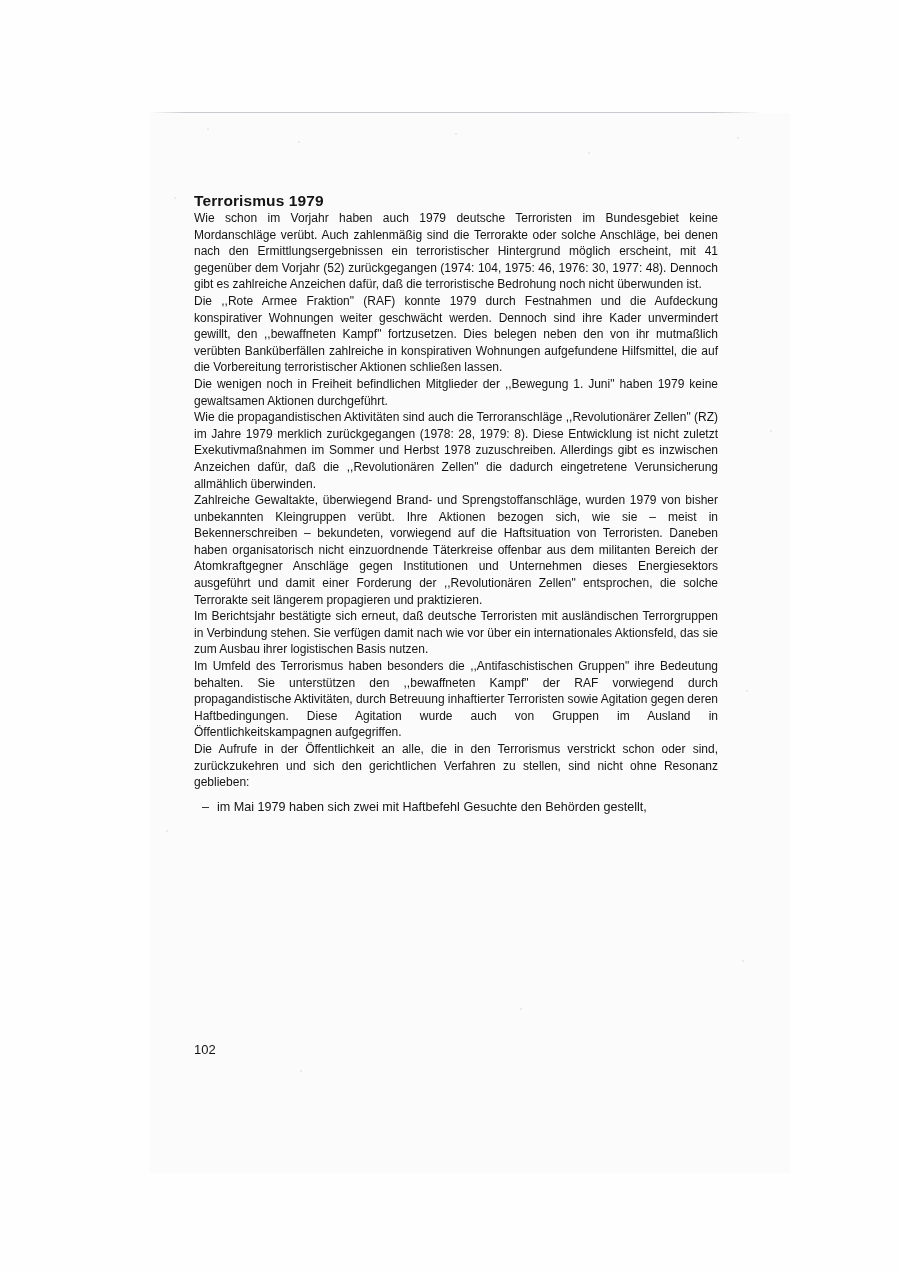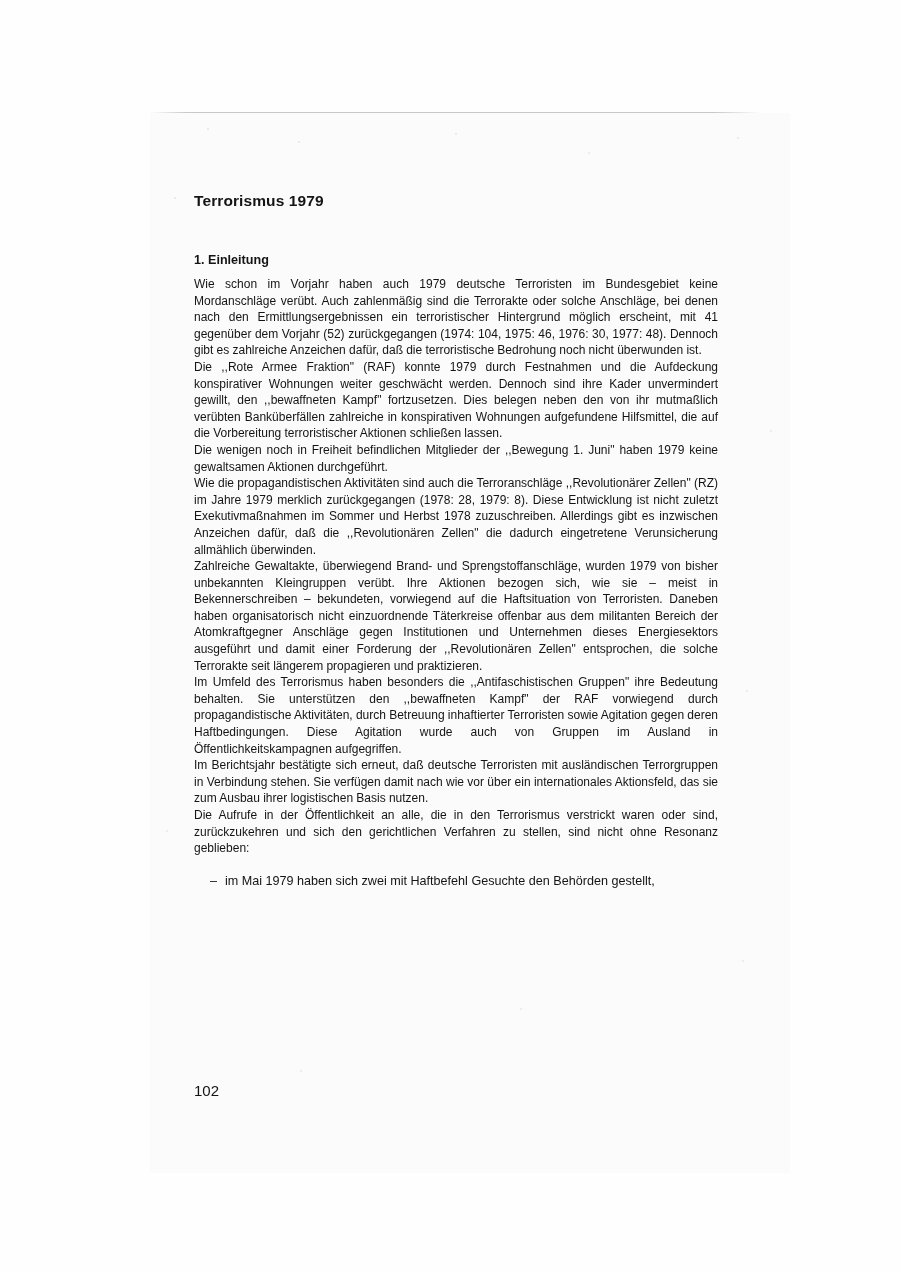--- a/index.html
+++ b/index.html
@@ -84,38 +84,37 @@
     margin: 0;
     padding: 0;
     list-style: none;
   }
   .list li {
     font-size: 12.6px;
     line-height: 16.6px;
     text-align: justify;
     padding-left: 15px;
     text-indent: -15px;
-    margin: 16px;
+    margin: 8px;
   }
   .list li .dash {
     display: inline-block;
     width: 15px;
     text-indent: 0;
   }
   .list li .li-text {
     text-indent: 0;
   }
 
   .page-number {
     position: absolute;
     left: 194px;
     top: 1042px;
-    font-size: 15px;
+    font-size: 13px;
     line-height: 16px;
-    margin-top: 41px;
   }
 </style>
 </head>
 <body>
 
 <div class="page">
 
   <div class="scan-edge"></div>
   <div class="scan-tint"></div>
 
@@ -129,30 +128,29 @@
   <div class="speckle" style="left:746px;top:690px;width:2px;height:2px;"></div>
   <div class="speckle" style="left:166px;top:830px;width:2px;height:2px;"></div>
   <div class="speckle" style="left:742px;top:960px;width:2px;height:2px;"></div>
   <div class="speckle" style="left:300px;top:1070px;width:2px;height:2px;"></div>
   <div class="speckle" style="left:520px;top:1008px;width:2px;height:2px;"></div>
 
   <div class="content">
 
     <h1 class="doc-title">Terrorismus 1979</h1>
 
-    <h2 class="section-heading">1. Einleitung</h2>
 
     <p class="body">Wie schon im Vorjahr haben auch 1979 deutsche Terroristen im Bundesgebiet keine Mordanschläge verübt. Auch zahlenmäßig sind die Terrorakte oder solche Anschläge, bei denen nach den Ermittlungsergebnissen ein terroristischer Hintergrund möglich erscheint, mit 41 gegenüber dem Vorjahr (52) zurückgegangen (1974: 104, 1975: 46, 1976: 30, 1977: 48). Dennoch gibt es zahlreiche Anzeichen dafür, daß die terroristische Bedrohung noch nicht überwunden ist.</p>
     <p class="body">Die ,,Rote Armee Fraktion" (RAF) konnte 1979 durch Festnahmen und die Aufdeckung konspirativer Wohnungen weiter geschwächt werden. Dennoch sind ihre Kader unvermindert gewillt, den ,,bewaffneten Kampf" fortzusetzen. Dies belegen neben den von ihr mutmaßlich verübten Banküberfällen zahlreiche in konspirativen Wohnungen aufgefundene Hilfsmittel, die auf die Vorbereitung terroristischer Aktionen schließen lassen.</p>
     <p class="body">Die wenigen noch in Freiheit befindlichen Mitglieder der ,,Bewegung 1. Juni" haben 1979 keine gewaltsamen Aktionen durchgeführt.</p>
     <p class="body">Wie die propagandistischen Aktivitäten sind auch die Terroranschläge ,,Revolutionärer Zellen" (RZ) im Jahre 1979 merklich zurückgegangen (1978: 28, 1979: 8). Diese Entwicklung ist nicht zuletzt Exekutivmaßnahmen im Sommer und Herbst 1978 zuzuschreiben. Allerdings gibt es inzwischen Anzeichen dafür, daß die ,,Revolutionären Zellen" die dadurch eingetretene Verunsicherung allmählich überwinden.</p>
     <p class="body">Zahlreiche Gewaltakte, überwiegend Brand- und Sprengstoffanschläge, wurden 1979 von bisher unbekannten Kleingruppen verübt. Ihre Aktionen bezogen sich, wie sie – meist in Bekennerschreiben – bekundeten, vorwiegend auf die Haftsituation von Terroristen. Daneben haben organisatorisch nicht einzuordnende Täterkreise offenbar aus dem militanten Bereich der Atomkraftgegner Anschläge gegen Institutionen und Unternehmen dieses Energiesektors ausgeführt und damit einer Forderung der ,,Revolutionären Zellen" entsprochen, die solche Terrorakte seit längerem propagieren und praktizieren.</p>
+    <p class="body">Im Berichtsjahr bestätigte sich erneut, daß deutsche Terroristen mit ausländischen Terrorgruppen in Verbindung stehen. Sie verfügen damit nach wie vor über ein internationales Aktionsfeld, das sie zum Ausbau ihrer logistischen Basis nutzen.</p>
     <p class="body">Im Umfeld des Terrorismus haben besonders die ,,Antifaschistischen Gruppen" ihre Bedeutung behalten. Sie unterstützen den ,,bewaffneten Kampf" der RAF vorwiegend durch propagandistische Aktivitäten, durch Betreuung inhaftierter Terroristen sowie Agitation gegen deren Haftbedingungen. Diese Agitation wurde auch von Gruppen im Ausland in Öffentlichkeitskampagnen aufgegriffen.</p>
-    <p class="body">Im Berichtsjahr bestätigte sich erneut, daß deutsche Terroristen mit ausländischen Terrorgruppen in Verbindung stehen. Sie verfügen damit nach wie vor über ein internationales Aktionsfeld, das sie zum Ausbau ihrer logistischen Basis nutzen.</p>
-    <p class="body">Die Aufrufe in der Öffentlichkeit an alle, die in den Terrorismus verstrickt waren oder sind, zurückzukehren und sich den gerichtlichen Verfahren zu stellen, sind nicht ohne Resonanz geblieben:</p>
+    <p class="body">Die Aufrufe in der Öffentlichkeit an alle, die in den Terrorismus verstrickt schon oder sind, zurückzukehren und sich den gerichtlichen Verfahren zu stellen, sind nicht ohne Resonanz geblieben:</p>
 
     <ul class="list">
       <li><span class="dash">–</span><span class="li-text">im Mai 1979 haben sich zwei mit Haftbefehl Gesuchte den Behörden gestellt,</span></li>
     </ul>
 
   </div>
 
   <div class="page-number">102</div>
 
 </div>

